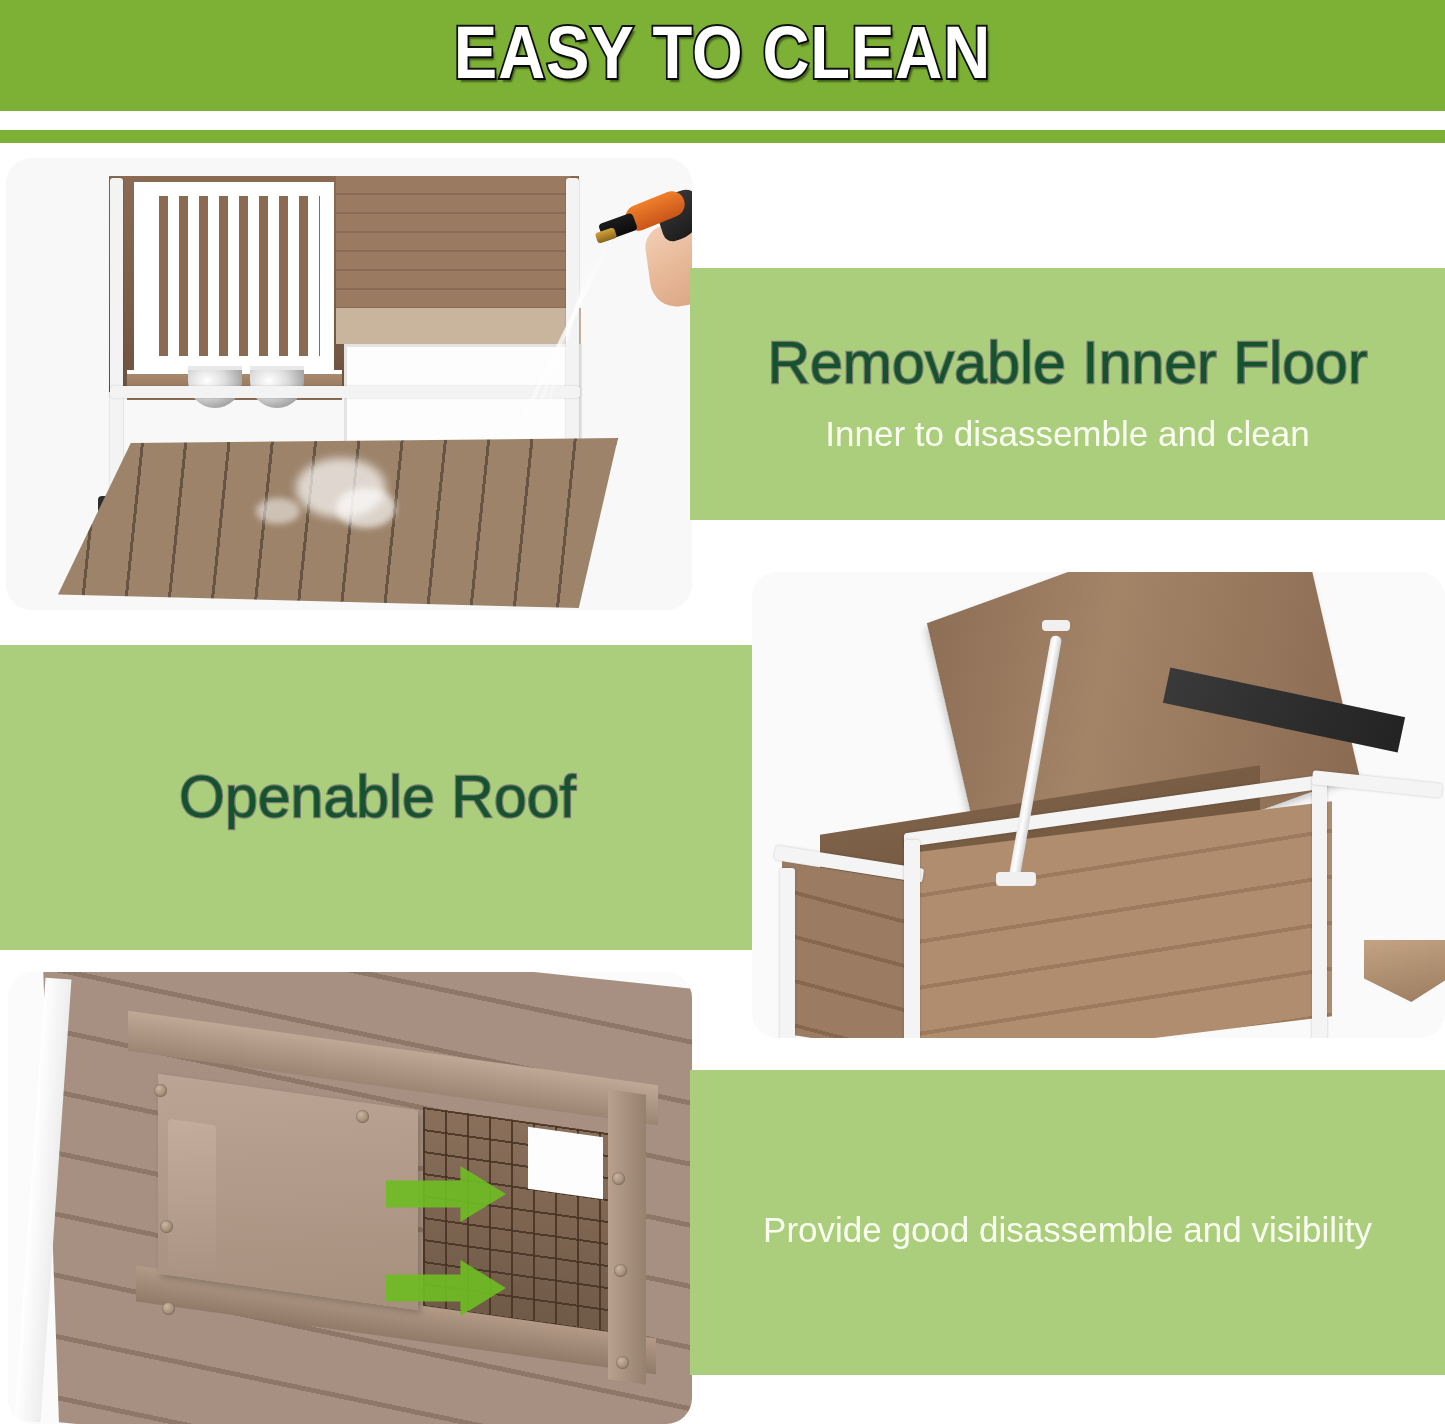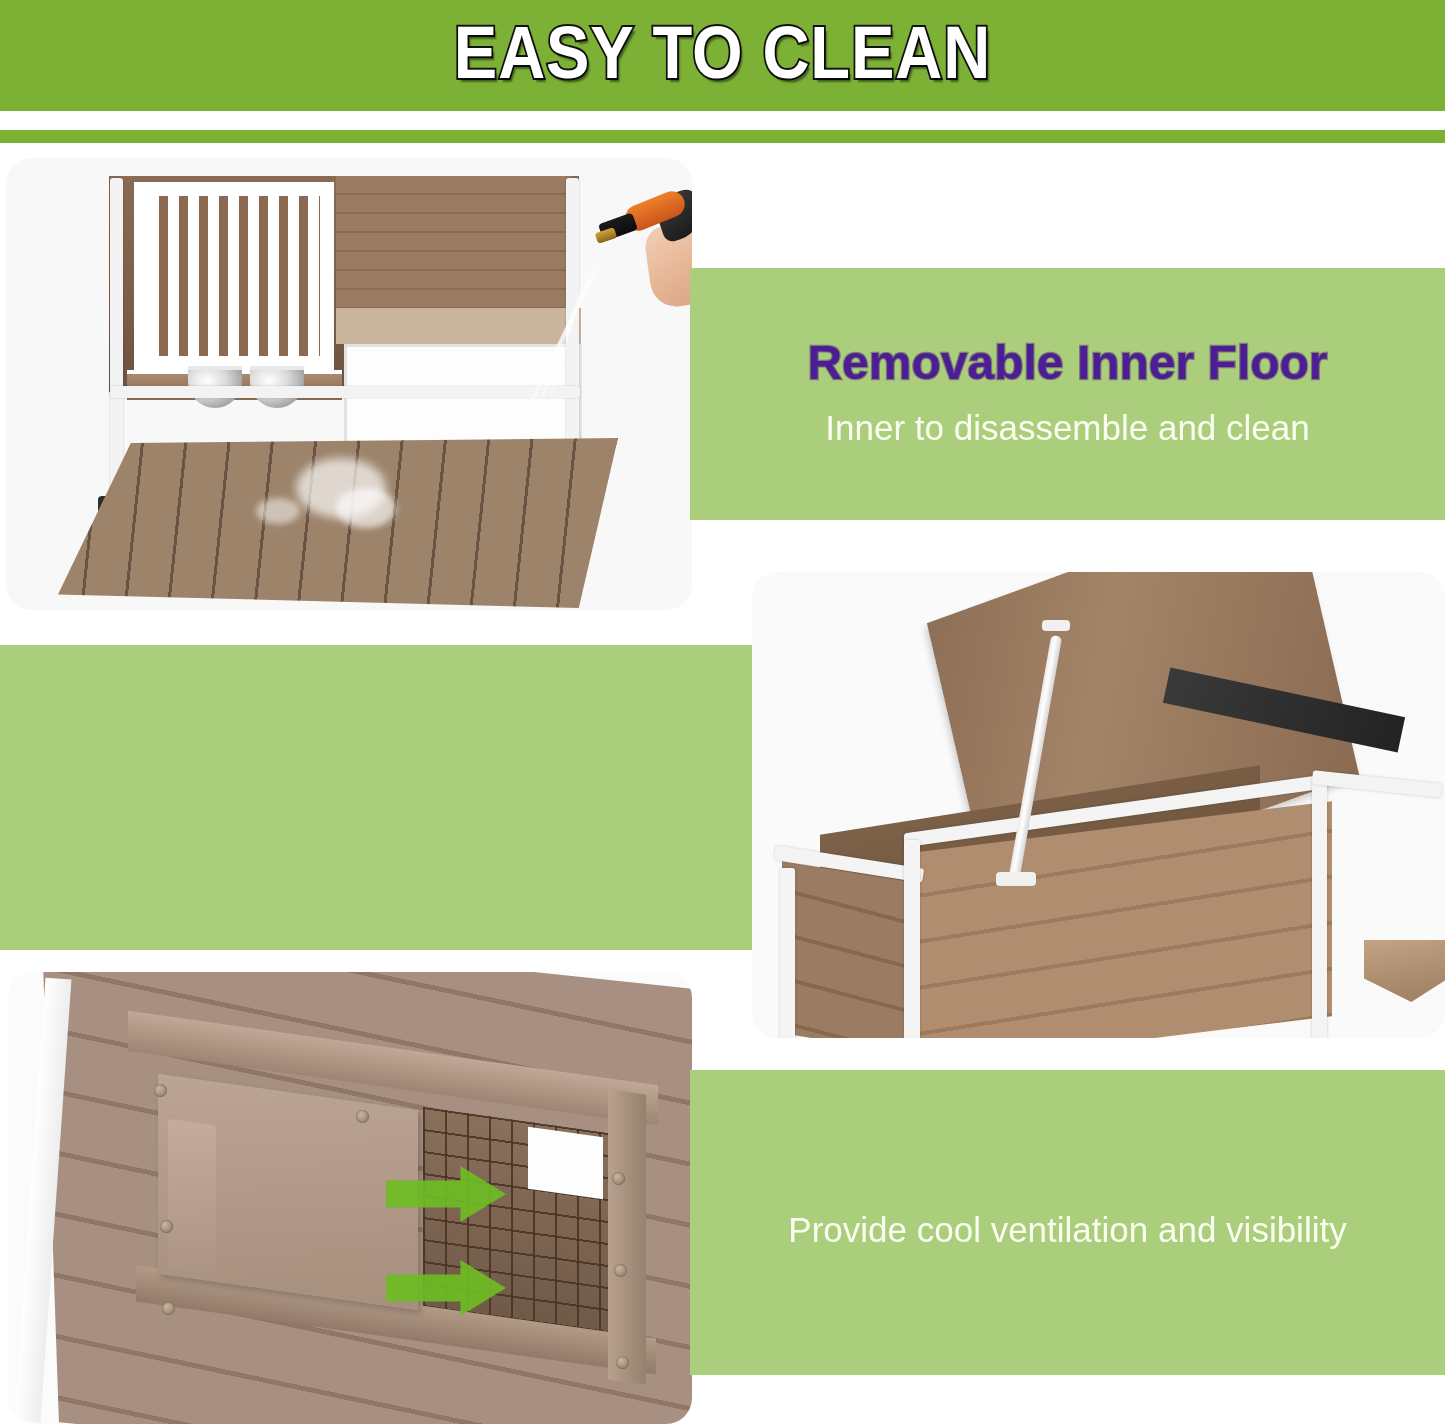--- a/index.html
+++ b/index.html
@@ -54,28 +54,28 @@
   }
   .text-panel {
     position: absolute;
     background: #aace7c;
     display: flex;
     flex-direction: column;
     align-items: center;
     justify-content: center;
   }
   .panel-title {
-    font-size: 48px;
-    color: #4c1d95;
+    font-size: 59px;
+    color: #14532d;
     -webkit-text-stroke: 2.4px #7b7b72;
     paint-order: stroke fill;
     white-space: nowrap;
     line-height: 1.1;
     margin: 0;
-    font-weight: bold;
+    font-weight: normal;
   }
   .panel-sub {
     font-size: 35px;
     color: #fbfff2;
     text-align: center;
     line-height: 1.35;
     margin: 14px 0 0 0;
     white-space: pre-line;
   }
 
@@ -370,20 +370,21 @@
     </div>
   </div>
 </div>
 
 <div class="text-panel" id="panel-floor-text">
   <div class="panel-title">Removable Inner Floor</div>
   <div class="panel-sub">Inner to disassemble and clean</div>
 </div>
 
 <div class="text-panel" id="panel-roof-text">
+  <div class="panel-title">Openable Roof</div>
 </div>
 
 <div class="photo-panel" id="panel-roof-photo">
   <div class="scene">
     <div class="roof-felt"></div>
     <div class="roof-lid"></div>
     <div class="roof-felt2"></div>
 
     <div class="box-inner"></div>
     <div class="box-side"></div>
@@ -423,14 +424,14 @@
     <div class="screw" style="left:606px; top:292px;"></div>
     <div class="screw" style="left:608px; top:384px;"></div>
     <div class="screw" style="left:152px; top:248px;"></div>
     <div class="screw" style="left:154px; top:330px;"></div>
   </div>
 </div>
 <div class="arrow" id="arrow-1"></div>
 <div class="arrow" id="arrow-2"></div>
 
 <div class="text-panel" id="panel-window-text">
-  <div class="panel-sub">Provide cool ventilation and visibility</div>
+  <div class="panel-sub">Provide good disassemble and visibility</div>
 </div>
 
 </body></html>

